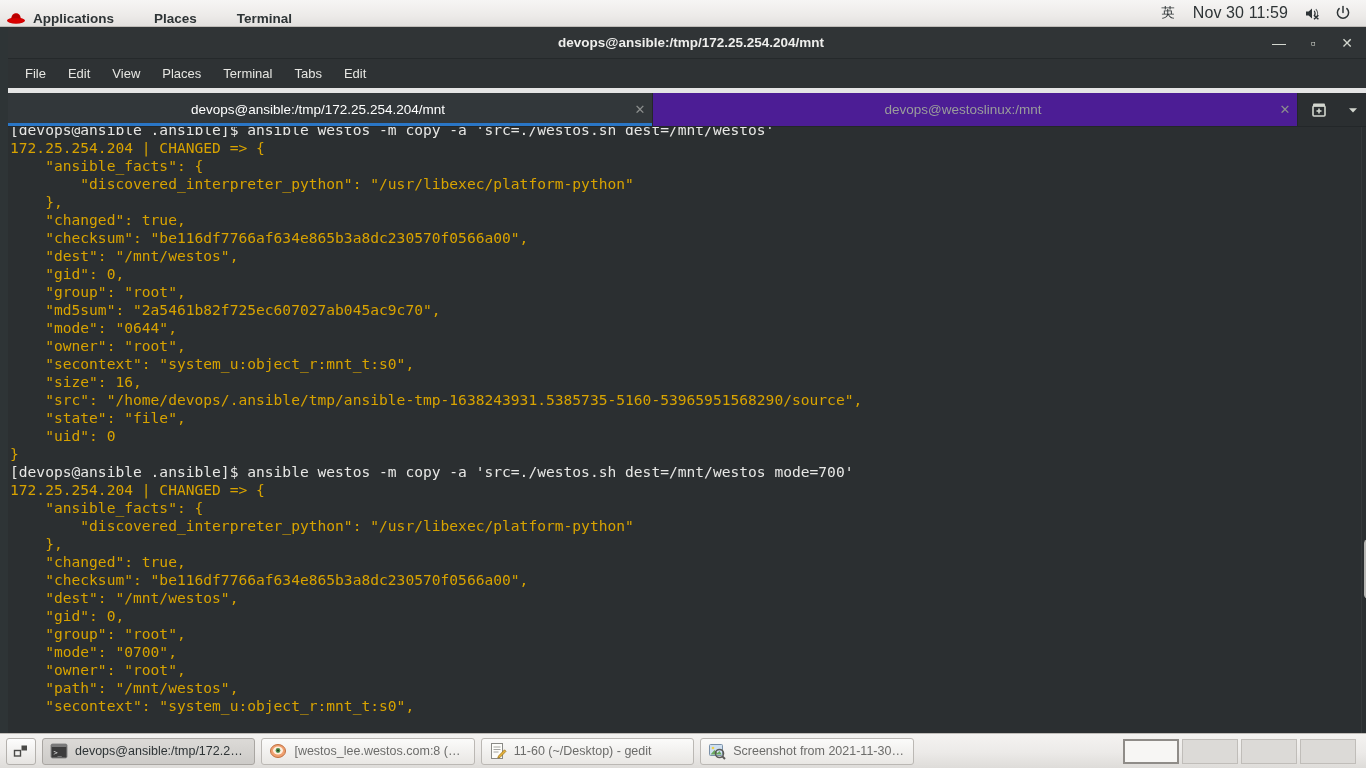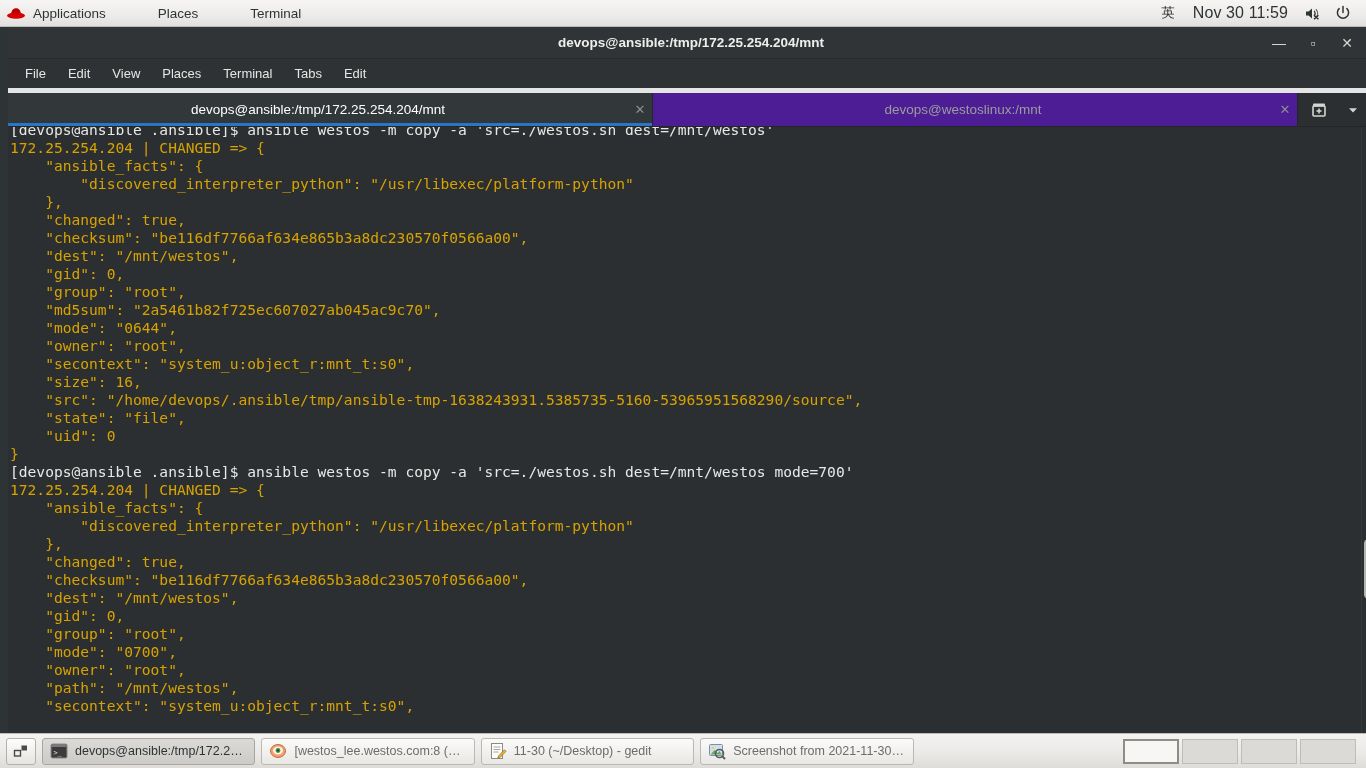--- a/index.html
+++ b/index.html
@@ -15,22 +15,22 @@
     position: absolute; top: 0; left: 0;
     width: 1366px; height: 27px;
     background: linear-gradient(to bottom, #f6f5f4 0%, #edebe9 60%, #e2e0de 100%);
     border-bottom: 1px solid #bfbcb8;
     display: flex; align-items: center;
     font-size: 13.5px; color: #2e3436;
   }
   .panel-left { display: flex; align-items: center; height: 100%; }
   .panel-right { display: flex; align-items: center; height: 100%; margin-left: auto; padding-right: 8px; }
   .panel-item {
-    display: flex; align-items: center; height: 100%;
-    padding: 0 26px; cursor: default; white-space: nowrap;
+    display: flex; align-items: flex-end; height: 100%;
+    padding: 0 20px; cursor: default; white-space: nowrap; font-weight: bold;
   }
   #applications-menu { padding-left: 6px; gap: 7px; }
 
   .rh-logo { width: 20px; height: 15px; position: relative; display: block; }
 
   .panel-clock { font-size: 16px; padding: 0 9px; letter-spacing: 0.1px; }
   .ime-label { font-size: 13.5px; padding: 0 9px; }
   .panel-icon { padding: 0 7px; display: flex; align-items: center; }
 
   
@@ -341,21 +341,21 @@
   <div class="tb-task inactive">
     <span class="tb-icon">
       <svg width="18" height="18" viewBox="0 0 18 18">
         <rect x="2.5" y="1.5" width="11" height="15" fill="#fdfdfa" stroke="#8a8a86" stroke-width="1"></rect>
         <line x1="4.5" y1="5" x2="11.5" y2="5" stroke="#9a9a96" stroke-width="0.9"></line>
         <line x1="4.5" y1="7.5" x2="11.5" y2="7.5" stroke="#9a9a96" stroke-width="0.9"></line>
         <line x1="4.5" y1="10" x2="9.5" y2="10" stroke="#9a9a96" stroke-width="0.9"></line>
         <path d="M9.5 14 L15.5 7.8 L17 9.3 L11 15.5 L8.8 16 Z" fill="#e8b33a" stroke="#9a7520" stroke-width="0.8"></path>
       </svg>
     </span>
-    <span class="tb-task-label">11-30 (~/Desktop) - gedit</span>
+    <span class="tb-task-label">11-60 (~/Desktop) - gedit</span>
   </div>
 
   <div class="tb-task inactive">
     <span class="tb-icon">
       <svg width="18" height="18" viewBox="0 0 18 18">
         <rect x="1.5" y="2.5" width="13" height="11" rx="1" fill="#cfe0f0" stroke="#7a90a8" stroke-width="1"></rect>
         <circle cx="5" cy="6" r="1.3" fill="#f0d24a"></circle>
         <path d="M2.5 12.5 L6.5 8 L9.5 11 L11.5 9 L13.8 12.5 Z" fill="#6aa85e"></path>
         <circle cx="11.5" cy="11.5" r="4" fill="none" stroke="#5a5a58" stroke-width="1.6"></circle>
         <line x1="14.4" y1="14.4" x2="17" y2="17" stroke="#5a5a58" stroke-width="2"></line>

